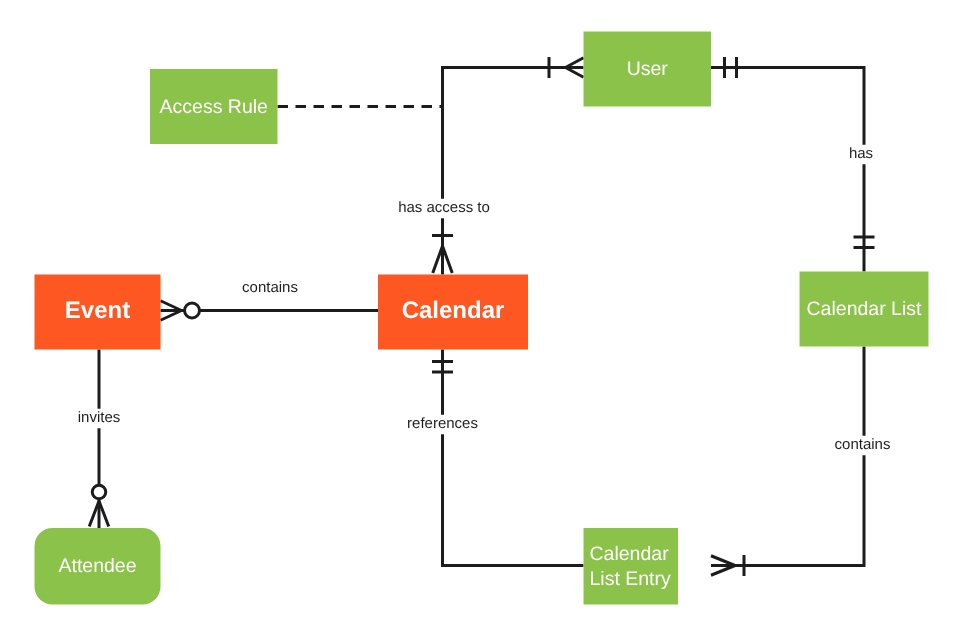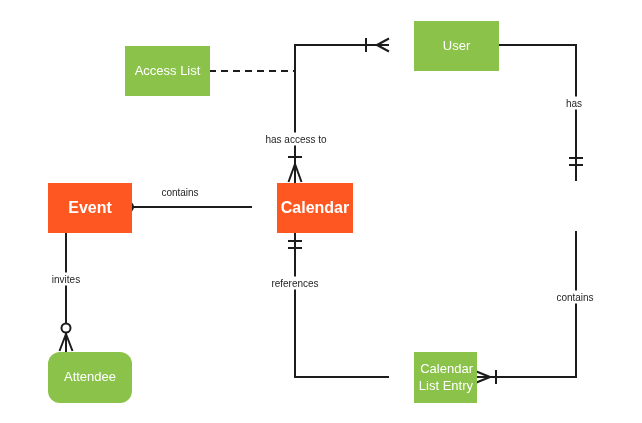--- a/index.html
+++ b/index.html
@@ -24,35 +24,34 @@
   svg.wires { position: absolute; left: 0; top: 0; }
   .ln { fill: none; stroke: var(--line-color); stroke-width: 2; }
   .ln.dashed { stroke-dasharray: 7,5; }
   .zero { fill: #ffffff; stroke: var(--line-color); stroke-width: 2; }
 
   .entity {
     position: absolute;
     display: flex;
     align-items: center;
     justify-content: center;
-    text-align: right;
+    text-align: left;
     color: #ffffff;
     font-size: 13px;
     line-height: 1.25;
     padding: 0 4px;
     cursor: default;
-    margin-left: 25px;
   }
   .entity.green { background: var(--entity-green); }
   .entity.orange { background: var(--entity-orange); font-weight: bold; font-size: 16px; }
 
   #e-access-rule   { left: 100px; top: 46px;  width: 85px; height: 50px; }
   #e-user          { left: 389px; top: 21px;  width: 85px; height: 50px; }
   #e-event         { left: 23px;  top: 183px; width: 84px; height: 50px; }
-  #e-calendar      { left: 252px; top: 183px; width: 76px; height: 50px; }
+  #e-calendar      { left: 252px; top: 183px; width: 100px; height: 50px; }
   #e-calendar-list { left: 533px; top: 181px; width: 86px; height: 50px; }
   #e-attendee      { left: 23px;  top: 352px; width: 84px; height: 51px; border-radius: 12px; }
   #e-cle           { left: 389px; top: 352px; width: 63px; height: 51px; }
 
   .rel-label {
     position: absolute;
     transform: translate(-50%, -50%);
     background: var(--canvas-bg);
     color: var(--label-color);
     font-size: 10px;
@@ -108,24 +107,25 @@
       <path class="ln" d="M288,241 H302 M288,248 H302"></path>
     </g>
 
     <g>
       <path class="ln" d="M576,231 V377 H474"></path>
       <path class="ln" d="M490,377 L474,370.5 M490,377 L474,383.5"></path>
       <path class="ln" d="M496,370 V384"></path>
     </g>
   </svg>
 
-  <div class="entity green" id="e-access-rule">Access List</div>
+  <div class="entity green" id="e-access-rule">Access Rule</div>
   <div class="entity green" id="e-user">User</div>
   <div class="entity orange" id="e-event">Event</div>
   <div class="entity orange" id="e-calendar">Calendar</div>
+  <div class="entity green" id="e-calendar-list">Calendar List</div>
   <div class="entity green" id="e-attendee">Attendee</div>
   <div class="entity green" id="e-cle">Calendar List Entry</div>
 
   <span class="rel-label" id="l-has-access">has access to</span>
   <span class="rel-label" id="l-has">has</span>
   <span class="rel-label" id="l-contains-1">contains</span>
   <span class="rel-label" id="l-invites">invites</span>
   <span class="rel-label" id="l-references">references</span>
   <span class="rel-label" id="l-contains-2">contains</span>
 

